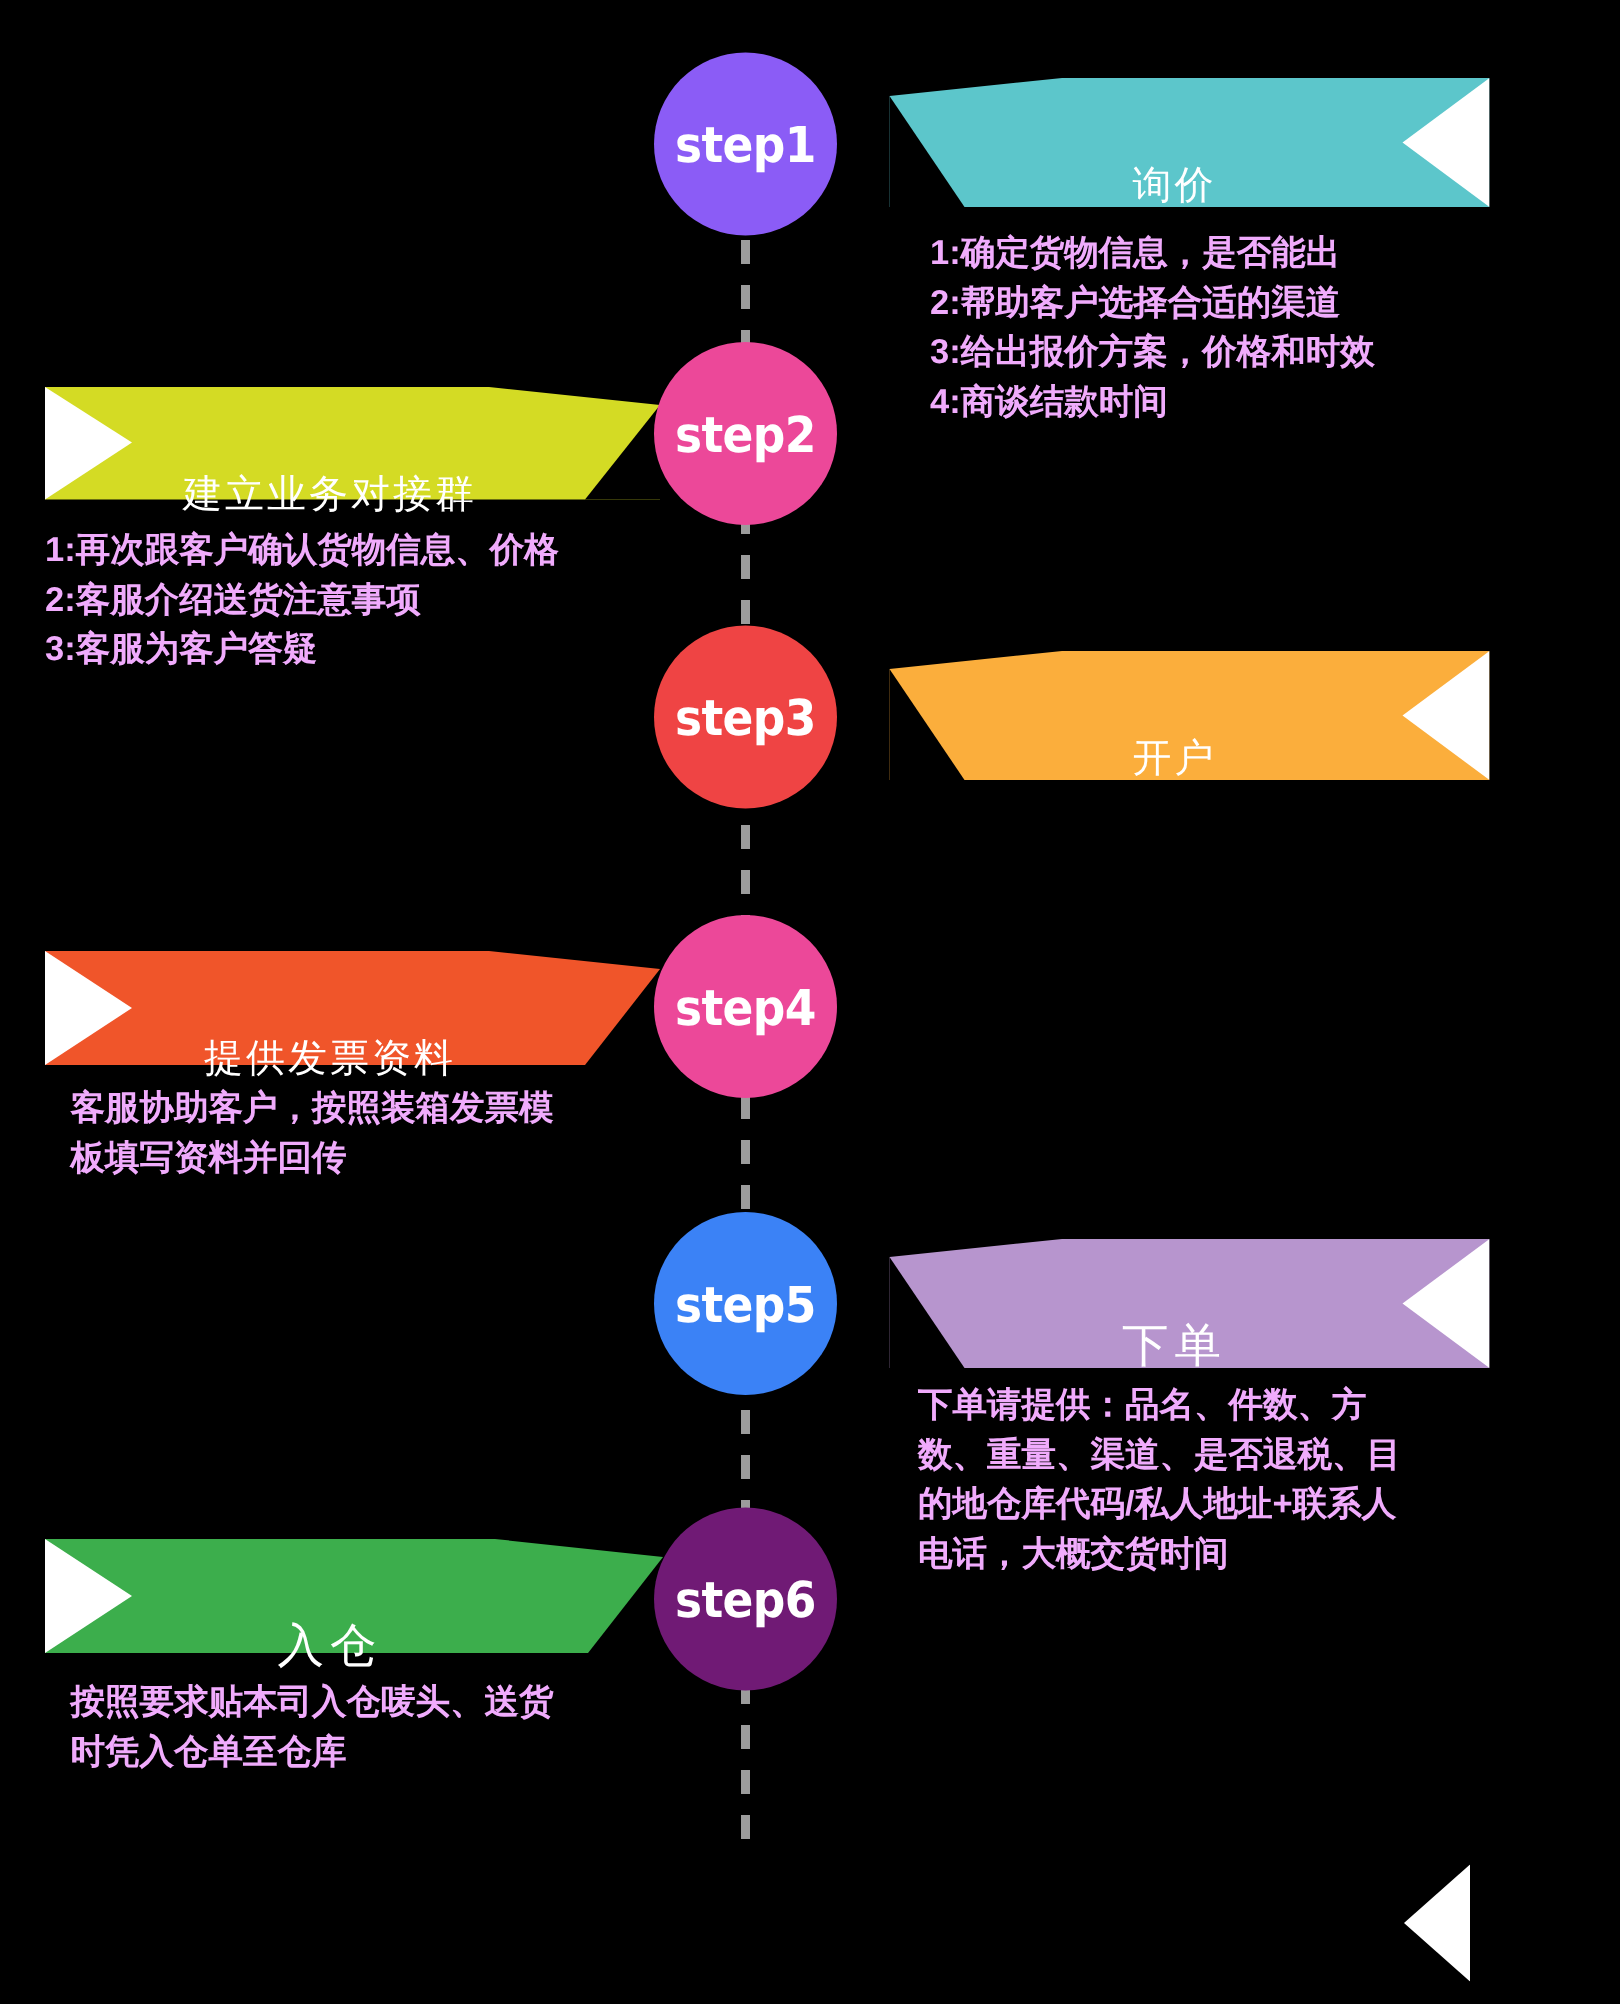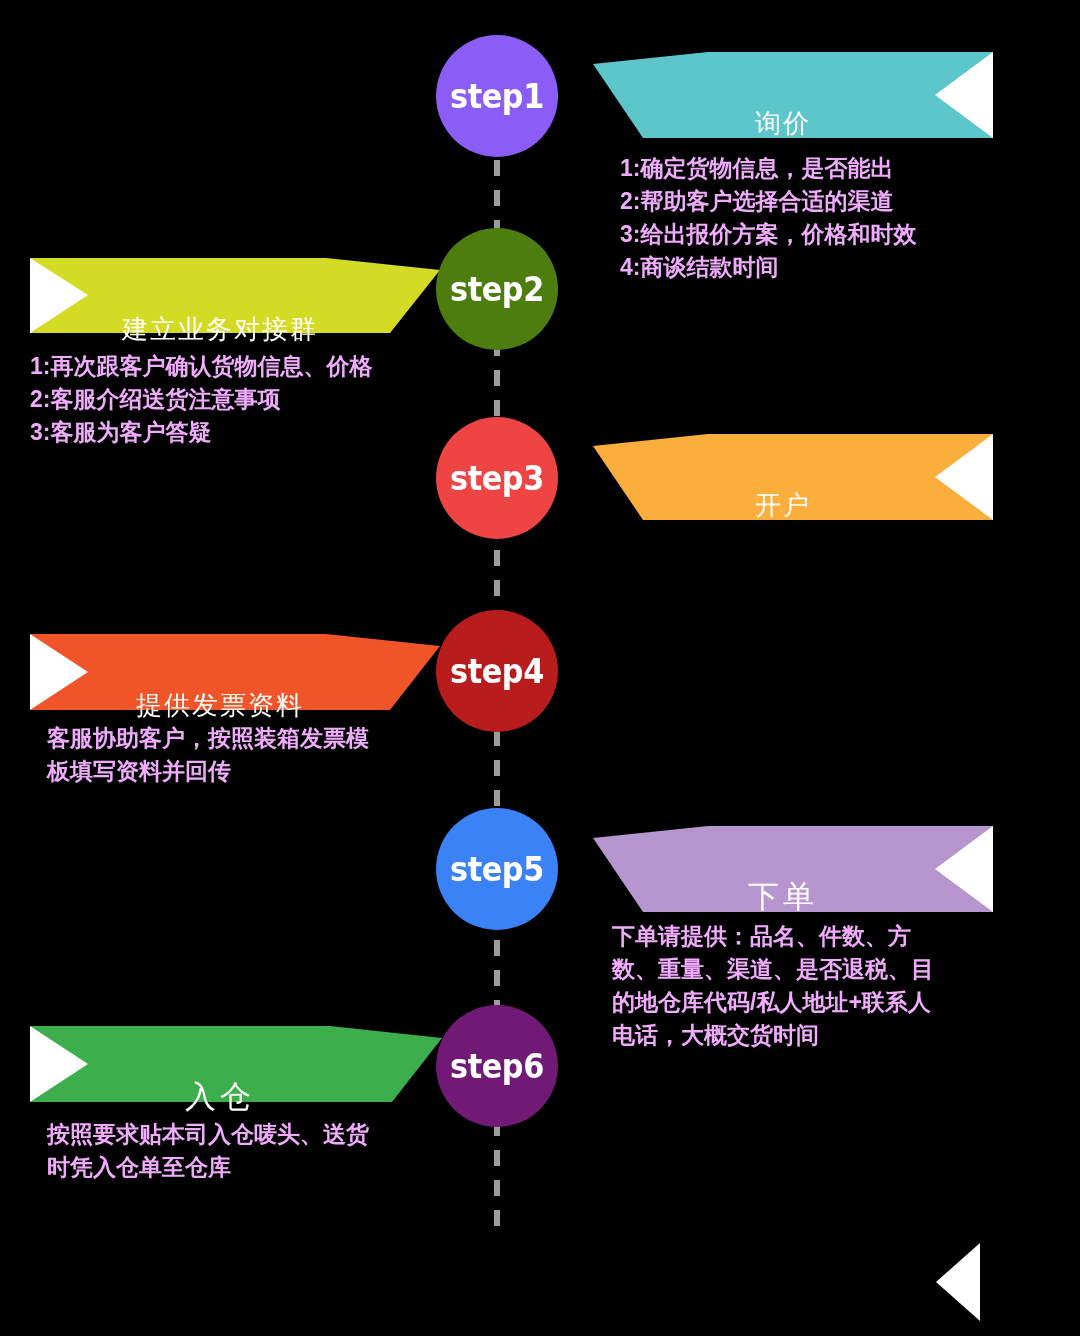--- a/index.html
+++ b/index.html
@@ -117,21 +117,21 @@
   <div class="row" style="left:0;top:0;width:1080px;height:200px;">
     <svg class="banner" style="left:30px;top:238px;width:420px;height:104px;" viewBox="0 0 420 104" preserveAspectRatio="none">
       <path d="M0,20 L296,20 L410,32 L410,95 L0,95 Z" fill="#d4db24"></path>
       <path d="M0,20 L0,95 L58,57 Z" fill="#ffffff"></path>
       <path d="M410,32 L360,95 L410,95 Z" fill="#000000"></path>
     </svg>
     <div class="banner-title" style="left:30px;top:258px;width:380px;">
       <span>建立业务对接群</span>
     </div>
 
-    <div class="circle" style="left:436px;top:228px;background:#4d7c0f;">
+    <div class="circle" style="left:436px;top:228px;background:#ec4899;">
       <span class="clabel">step2</span>
     </div>
 
     <div class="body-text" style="left:30px;top:350px;width:430px;">1:再次跟客户确认货物信息、价格
 2:客服介绍送货注意事项
 3:客服为客户答疑</div>
   </div>
 
   <div class="row" style="left:0;top:0;width:1080px;height:200px;">
     <svg class="banner" style="left:583px;top:424px;width:410px;height:104px;" viewBox="0 0 410 104" preserveAspectRatio="none">
@@ -152,21 +152,21 @@
   <div class="row" style="left:0;top:0;width:1080px;height:200px;">
     <svg class="banner" style="left:30px;top:620px;width:420px;height:104px;" viewBox="0 0 420 104" preserveAspectRatio="none">
       <path d="M0,14 L296,14 L410,26 L410,90 L0,90 Z" fill="#f0552a"></path>
       <path d="M0,14 L0,90 L58,52 Z" fill="#ffffff"></path>
       <path d="M410,26 L360,90 L410,90 Z" fill="#000000"></path>
     </svg>
     <div class="banner-title" style="left:30px;top:634px;width:380px;">
       <span>提供发票资料</span>
     </div>
 
-    <div class="circle" style="left:436px;top:610px;background:#b91c1c;">
+    <div class="circle" style="left:436px;top:610px;background:#ec4899;">
       <span class="clabel">step4</span>
     </div>
 
     <div class="body-text" style="left:47px;top:722px;width:400px;">客服协助客户，按照装箱发票模
 板填写资料并回传</div>
   </div>
 
   <div class="row" style="left:0;top:0;width:1080px;height:250px;">
     <svg class="banner" style="left:583px;top:816px;width:410px;height:104px;" viewBox="0 0 410 104" preserveAspectRatio="none">
       <path d="M10,22 L125,10 L410,10 L410,96 L10,96 Z" fill="#b795ce"></path>

